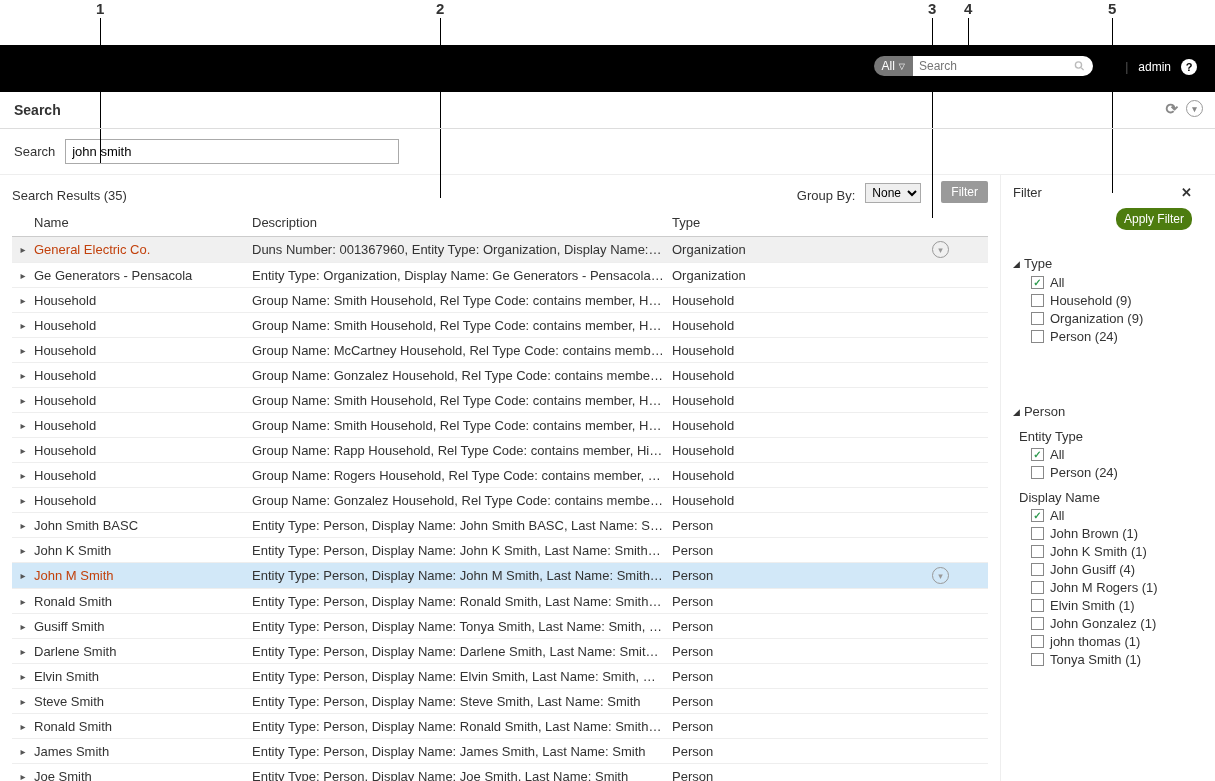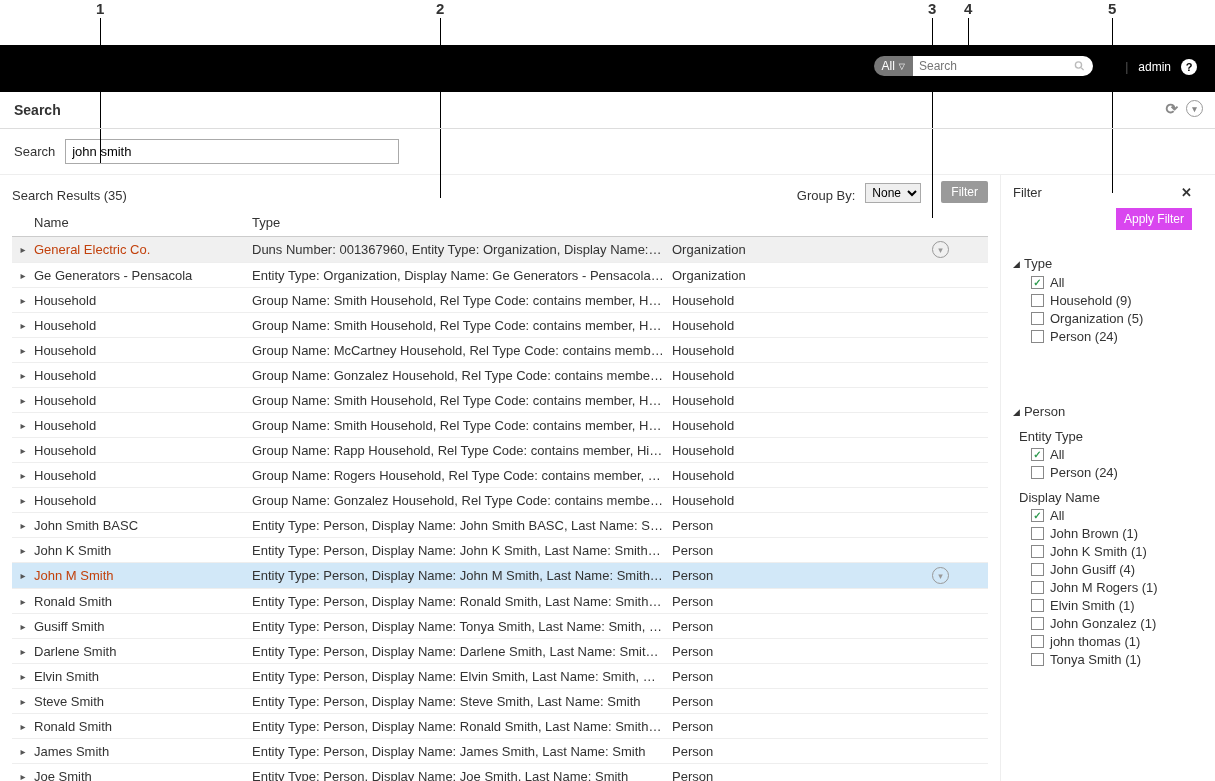--- a/index.html
+++ b/index.html
@@ -36,21 +36,21 @@
 .row.hovered { background: #f0f0f0; }
 .row.selected { background: #d2e8f8; }
 .expander { color: #555; font-size: 10px; text-align: center; cursor: pointer; }
 .name-cell.link { color: #c2410c; cursor: pointer; }
 .desc-cell { white-space: nowrap; overflow: hidden; text-overflow: ellipsis; padding-right: 8px; }
 .row-action { color: #999; font-size: 11px; }
 .filter-panel { width: 200px; border-left: 1px solid #eee; padding: 10px 8px 10px 12px; font-size: 13px; }
 .filter-panel-head { display: flex; align-items: center; margin-bottom: 8px; }
 .filter-panel-head .ftitle { flex: 1; font-weight: normal; }
 .filter-panel-head .close-x { font-weight: bold; cursor: pointer; }
-.apply-filter-btn { background: #d946ef; color: #fff; border: none; padding: 4px 8px; font-size: 12px; border-radius: 0; float: right; margin-bottom: 18px; cursor: pointer; }
+.apply-filter-btn { background: #4d7c0f; color: #fff; border: none; padding: 4px 8px; font-size: 12px; border-radius: 10px; float: right; margin-bottom: 18px; cursor: pointer; }
 .clearfix::after { content: ""; display: block; clear: both; }
 .section { margin-top: 8px; }
 .sec-title { font-size: 13px; margin: 8px 0 4px 0; display: flex; align-items: center; gap: 4px; }
 .sec-title .tri { font-size: 9px; }
 .sub-title { font-size: 13px; margin: 10px 0 2px 6px; }
 .chk-row { display: flex; align-items: center; gap: 6px; margin: 3px 0 3px 18px; font-size: 13px; cursor: pointer; }
 .chk { width: 13px; height: 13px; border: 1px solid #888; display: inline-flex; align-items: center; justify-content: center; font-size: 10px; color: #2f9b4f; background: #fff; }
 .chk.checked::after { content: "✓"; font-weight: bold; }
 </style>
 </head>
@@ -112,20 +112,21 @@
         <span>(35)</span>
       </div>
       <span class="groupby">Group By:</span>
       <select><option>None</option></select>
       <span style="width:20px"></span>
       <button class="filter-btn">Filter</button>
     </div>
     <div class="table-head">
       <div></div>
       <div>Name</div>
+      <div>Description</div>
       <div>Type</div>
       <div></div>
     </div>
     <div id="rows-container">
         <div class="row hovered">
           <span class="expander">▸</span>
           <span class="name-cell link">General Electric Co.</span>
           <span class="desc-cell">Duns Number: 001367960, Entity Type: Organization, Display Name: General Ele...</span>
           <span>Organization</span>
           <span class="row-action"><span class="circ-icon">▾</span></span>
@@ -298,21 +299,21 @@
           <div class="chk-row">
             <span class="chk checked"></span>
             <span>All</span>
           </div>
           <div class="chk-row">
             <span class="chk"></span>
             <span>Household (9)</span>
           </div>
           <div class="chk-row">
             <span class="chk"></span>
-            <span>Organization (5)</span>
+            <span>Organization (9)</span>
           </div>
           <div class="chk-row">
             <span class="chk"></span>
             <span>Person (24)</span>
           </div>
         </div>
     </div>
 
     <div class="section" style="margin-top:60px">
       <div class="sec-title">

